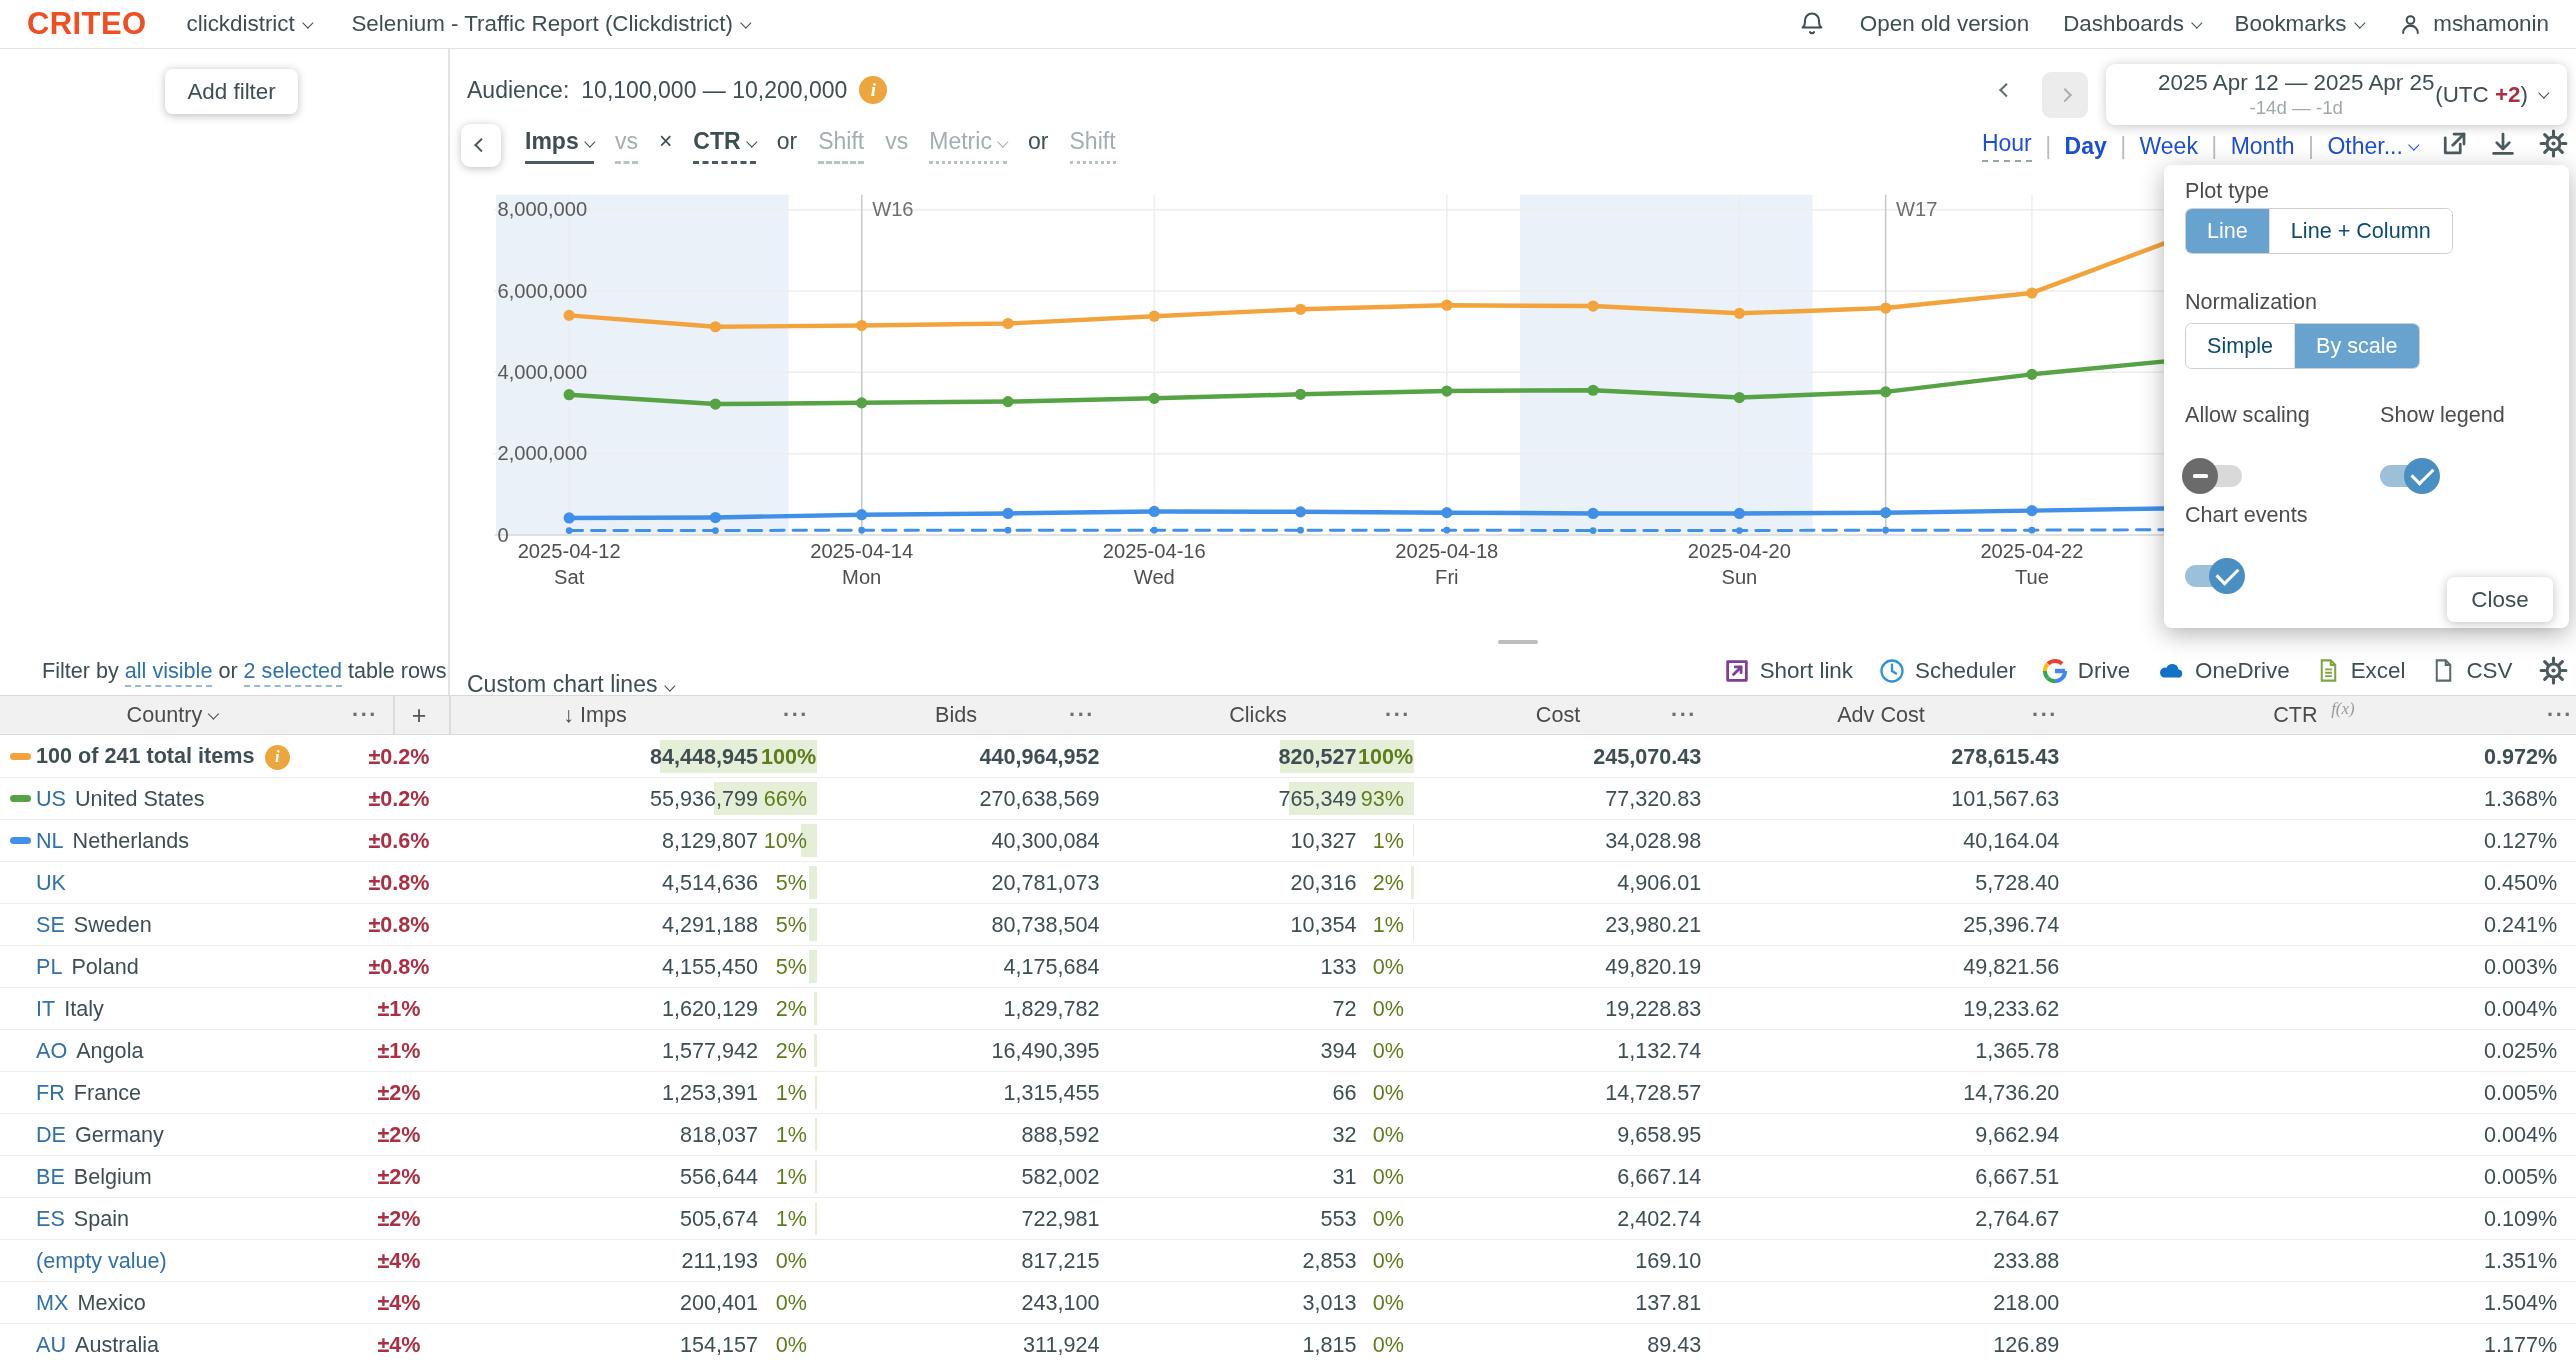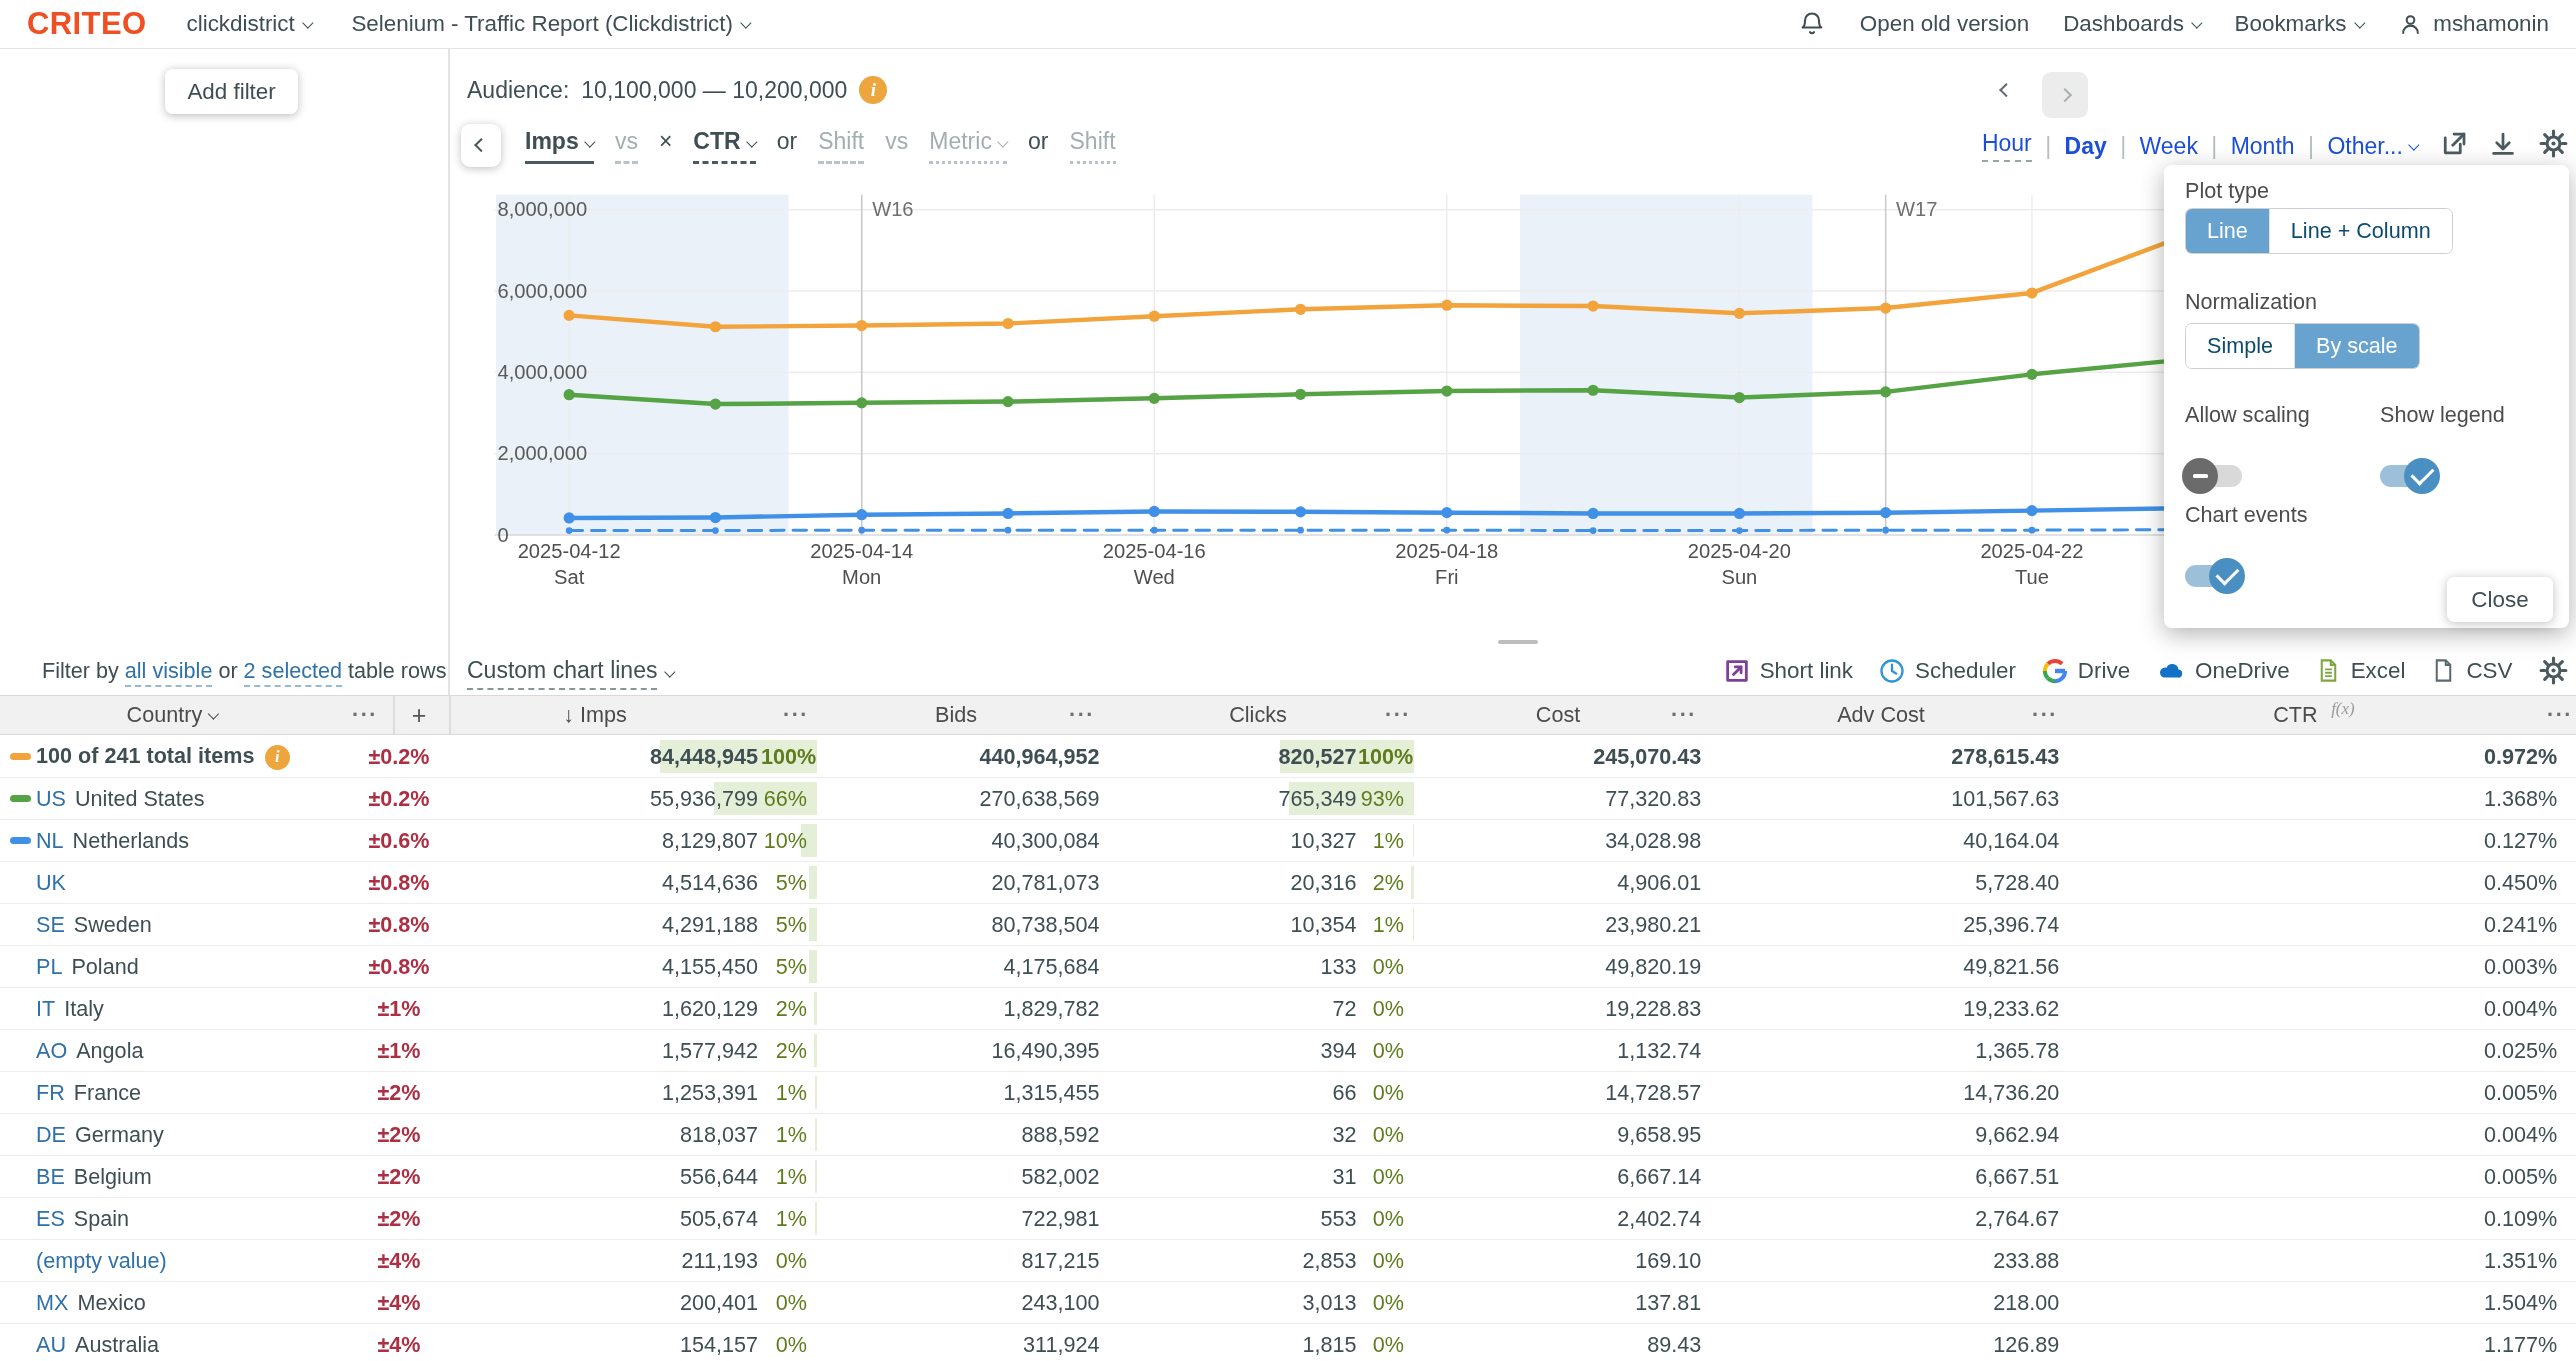--- a/index.html
+++ b/index.html
@@ -54,21 +54,21 @@
   .gran.dashed-u{border-bottom:2.2px dashed #9aa5a8;padding-bottom:3px;}
   .chart-tools{position:absolute;top:128px;right:7.5px;display:flex;align-items:center;gap:19.4px;color:#4b5a5e;}
   .tool{cursor:pointer;display:flex;}
   
   .chart-wrap{position:absolute;left:449px;top:179px;width:2127px;height:418px;z-index:1;}
   .legend{position:absolute;left:0;top:601px;height:33px;width:100%;}
   .legend .close-x{position:absolute;left:464px;top:3px;cursor:pointer;}
   .lg-item{position:absolute;top:1.5px;display:flex;align-items:center;gap:12px;font-size:21px;color:#3c4a4e;cursor:pointer;}
   .lg-pill{width:34px;height:8.2px;border-radius:4.5px;display:inline-block;}
   .resize-handle{position:absolute;left:1498px;top:640px;width:40px;height:3.7px;border-radius:2.2px;background:#bdbdbd;cursor:row-resize;}
-  .custom-lines{position:absolute;left:467px;top:657px;font-size:23px;display:flex;align-items:center;gap:9px;cursor:pointer;}
+  .custom-lines{position:absolute;left:467px;top:671px;font-size:23px;display:flex;align-items:center;gap:9px;cursor:pointer;}
   .custom-lines .txt{border-bottom:2.2px dashed #8a9598;padding-bottom:3.7px;}
   .export-row{position:absolute;right:7.5px;top:655px;display:flex;align-items:center;gap:25px;font-size:22.4px;}
   .exp-item{display:flex;align-items:center;gap:9px;cursor:pointer;}
   
   .thead{position:absolute;left:0;top:695px;right:0;height:40px;background:#f1f1f1;border-top:1.5px solid #d9d9d9;border-bottom:1.5px solid #d9d9d9;
       box-sizing:border-box;font-size:21.6px;color:#4b4b4b;z-index:2;}
   .th{position:absolute;top:50%;transform:translate(-50%,-50%);white-space:nowrap;display:flex;align-items:center;gap:7.5px;cursor:pointer;}
   .th-menu{color:#6e6e6e;font-weight:bold;letter-spacing:1.5px;}
   .th-plus{font-size:25px;color:#555;}
   .fx{font-style:italic;color:#9a9a9a;font-size:17px;margin-left:6px;position:relative;top:-6px;font-family:"Liberation Serif","DejaVu Serif",serif;}
@@ -193,20 +193,30 @@
       <span class="mi muted u-none"><span>vs</span></span>
       <span class="mi muted u-dotted"><span>Metric</span><span class="chv down sm" style="margin-left: 7.5px;"></span></span>
       <span class="mi dark u-none"><span>or</span></span>
       <span class="mi muted u-dotted"><span>Shift</span></span>
     </div>
 
   <span class="nav-left"><span class="chv left"></span></span>
   <span class="nav-right">
       <span class="chv right"></span>
     </span>
+  <div class="date-card">
+    <div class="date-main">
+      <div class="date-range">2025 Apr 12 — 2025 Apr 25</div>
+      <div class="date-rel">-14d — -1d</div>
+    </div>
+    <div class="date-utc">
+      <span><span>(UTC </span><span class="red">+2</span><span>)</span></span>
+      <span class="chv down sm"></span>
+    </div>
+  </div>
 
   <div class="gran-row">
       <span class="gran dashed-u">
         <span>Hour</span>
       </span>
       <span class="gran-sep">|</span>
       <span class="gran active">
         <span>Day</span>
       </span>
       <span class="gran-sep">|</span>

